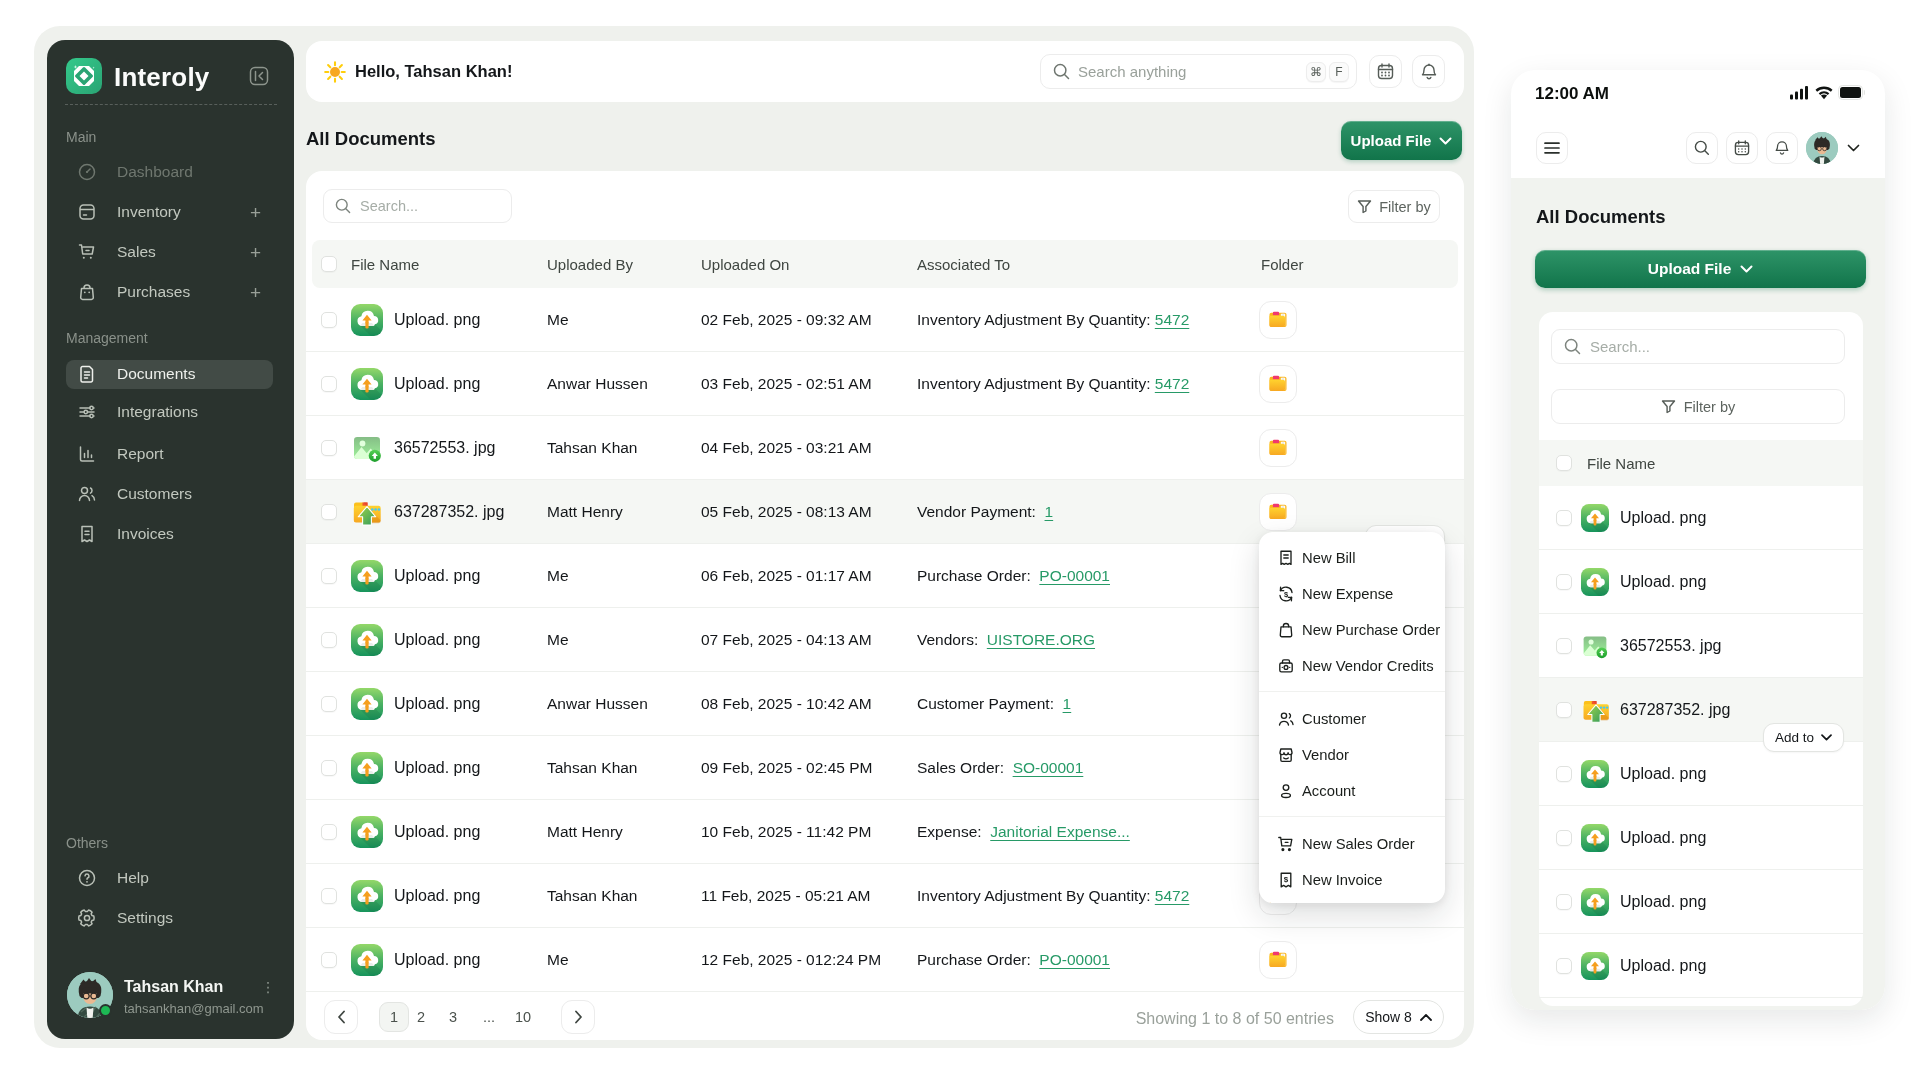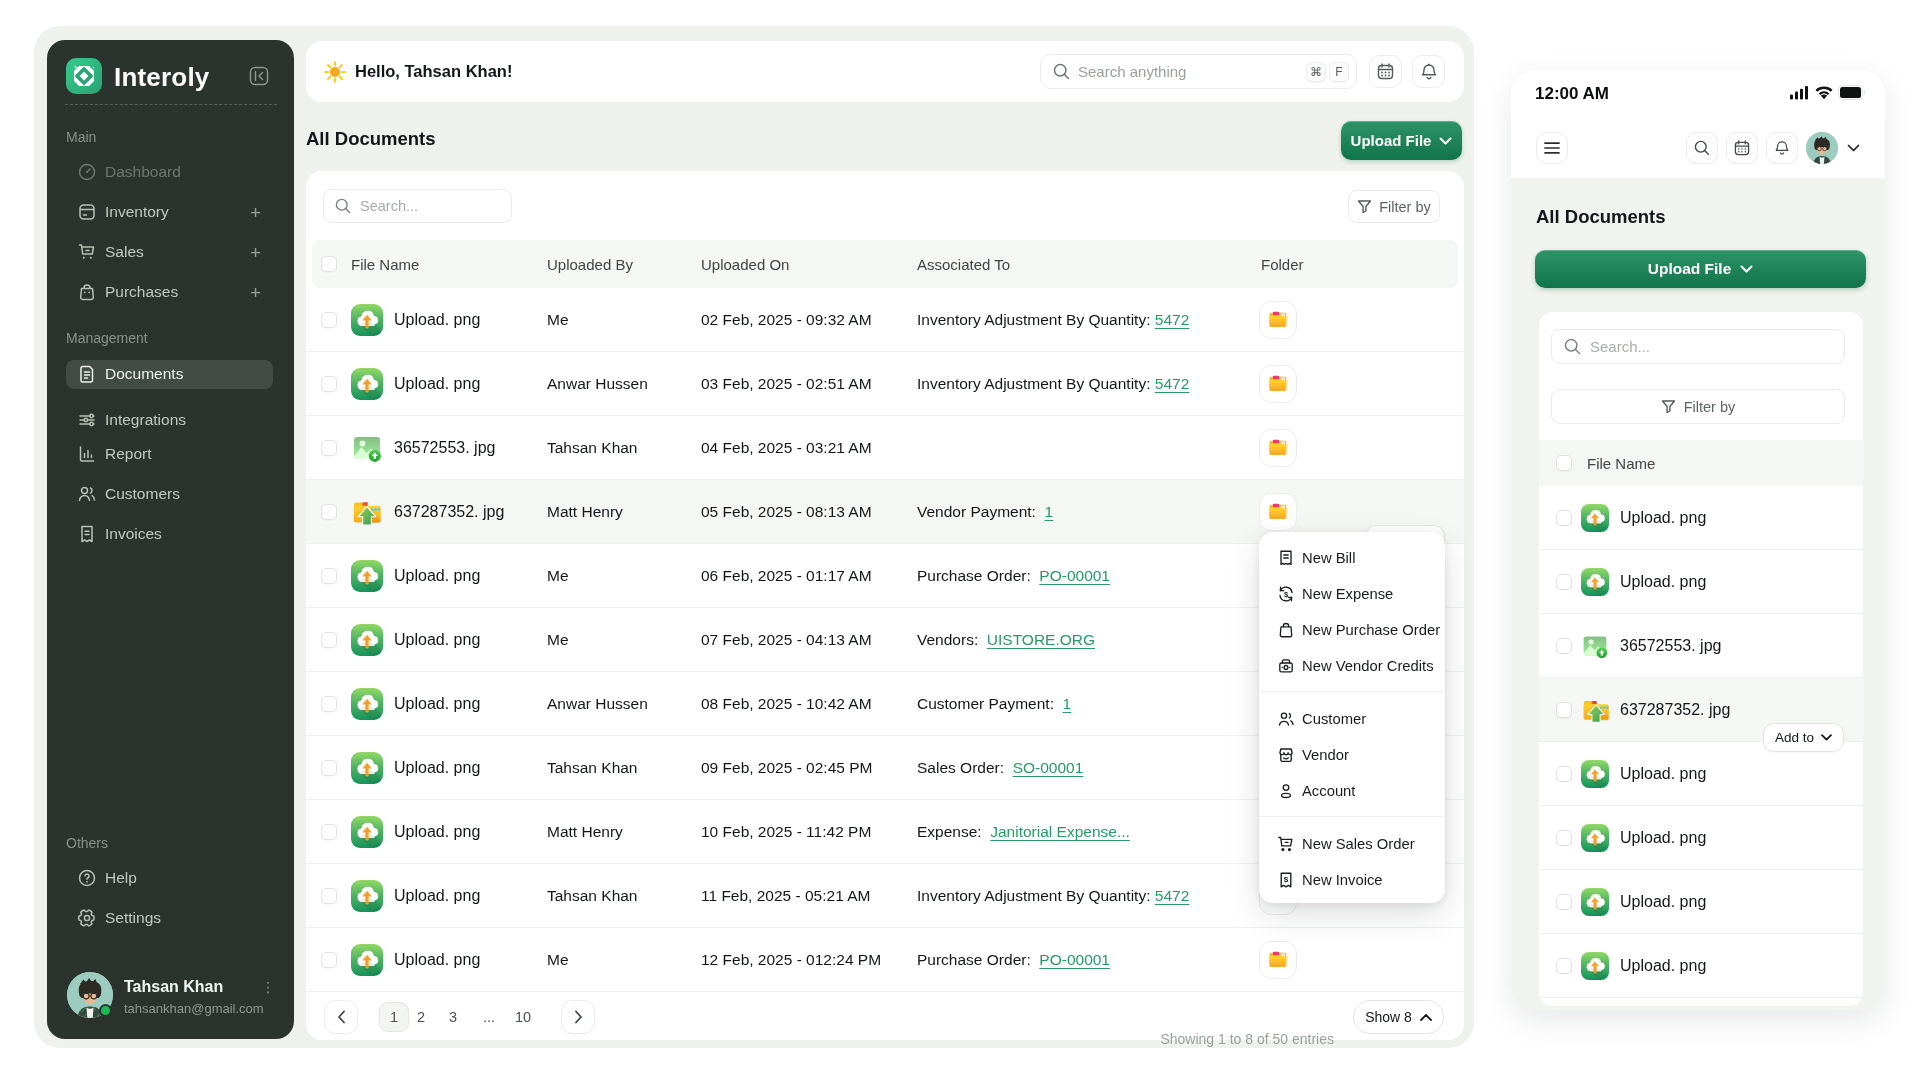--- a/index.html
+++ b/index.html
@@ -10,21 +10,21 @@
 
 
 .sidebar { position:absolute; left:47px; top:40px; width:247px; height:999px; background:#2a332e; border-radius:18px; }
 .logo { position:absolute; left:66px; top:58px; width:36px; height:36px; }
 .brand { position:absolute; left:114px; top:62px; font-size:26px; font-weight:bold; color:#fbfcfb; letter-spacing:.2px; }
 .collapse { position:absolute; left:249px; top:66px; width:20px; height:20px; }
 .dash-sep { position:absolute; left:65px; top:104px; width:212px; border-top:1px dashed rgba(255,255,255,0.22); }
 .nav-label { position:absolute; left:66px; font-size:14px; color:#8a918a; }
 .nav-item { position:absolute; left:66px; width:207px; height:40px; display:flex; align-items:center; }
 .nav-item .ni-icon { width:20px; height:20px; margin-left:11px; flex:none; }
-.nav-item .ni-text { margin-left:8px; font-size:15.5px; color:#c2c8bf; }
+.nav-item .ni-text { margin-left:20px; font-size:15.5px; color:#c2c8bf; }
 .nav-item .ni-plus { margin-left:auto; margin-right:12px; color:#99a098; font-size:19px; font-weight:300; line-height:1; }
 .nav-sel { position:absolute; left:66px; top:360px; width:207px; height:29px; background:#424b46; border-radius:8px; }
 .avatar { position:absolute; left:67px; top:972px; width:46px; height:46px; border-radius:50%; background:#9bcbbd; overflow:hidden; }
 .avatar-dot { position:absolute; left:99px; top:1004px; width:13px; height:13px; border-radius:50%; background:#1db954; border:2px solid #2a332e; }
 .prof-name { position:absolute; left:124px; top:978px; font-size:16px; font-weight:bold; color:#f4f6f3; }
 .prof-mail { position:absolute; left:124px; top:1001px; font-size:13px; color:#8f978f; }
 .prof-dots { position:absolute; left:261px; top:983px; color:#919991; font-size:14px; letter-spacing:0; line-height:8px; text-align:center; width:8px; }
 
 
 .header-card { position:absolute; left:306px; top:41px; width:1158px; height:61px; background:#fff; border-radius:16px; }
@@ -58,21 +58,21 @@
 
 
 .menu { position:absolute; left:1259px; top:532px; width:186px; height:371px; background:#fff; border-radius:14px; box-shadow:0 12px 32px rgba(20,30,25,.14), 0 2px 8px rgba(20,30,25,.08); }
 .mi { position:absolute; left:1277px; display:flex; align-items:center; gap:7px; font-size:14.8px; color:#191d1a; }
 .msep { position:absolute; left:1259px; width:186px; border-top:1px solid #f0f1ef; }
 
 
 .pg-arrow { position:absolute; width:34px; height:34px; border:1px solid #ececec; border-radius:11px; background:#fff; display:flex; align-items:center; justify-content:center; }
 .pg-num { position:absolute; top:1002px; font-size:14.5px; color:#4b524d; text-align:center; }
 .pg-sel { width:30px; height:30px; line-height:28px; border:1px solid #e3e5e2; background:#f3f5f2; border-radius:9px; }
-.showing { position:absolute; top:1010px; font-size:14px; color:#9aa19b;margin-top:21px; }
+.showing { position:absolute; top:1010px; font-size:16px; color:#9aa19b; }
 .show8 { position:absolute; left:1353px; top:1000px; width:91px; height:34px; border:1px solid #e3e5e2; border-radius:17px; background:#fff; display:flex; align-items:center; justify-content:center; gap:8px; font-size:14px; color:#14171a; }
 
 
 .mobile { position:absolute; left:1511px; top:70px; width:374px; height:940px; background:#fff; border-radius:24px; box-shadow:0 10px 30px rgba(20,30,25,.10); overflow:hidden; }
 .m-btn { position:absolute; width:32px; height:32px; border:1px solid #ececec; border-radius:10px; background:#fff; display:flex; align-items:center; justify-content:center; }
 </style>
 </head>
 <body>
 <svg width="0" height="0" style="position:absolute">
 <defs>
@@ -170,21 +170,21 @@
 
 <div class="nav-label" style="top:330px;">Management</div>
 <div class="nav-sel"></div>
 <div class="nav-item" style="top:354px; height:40px;">
   <svg class="ni-icon" viewBox="0 0 20 20" fill="none" stroke="#eef0ec" stroke-width="1.5">
       <path d="M5.5 2.5 h7 l3 3 v11 a1.5 1.5 0 0 1 -1.5 1.5 h-8.5 a1.5 1.5 0 0 1 -1.5 -1.5 v-12.5 a1.5 1.5 0 0 1 1.5 -1.5 z" stroke-linejoin="round"></path>
       <path d="M7.5 8 h5 M7.5 11 h5 M7.5 14 h3" stroke-linecap="round"></path>
     </svg>
   <span class="ni-text" style="color:#eef0ec;">Documents</span>
 </div>
-<div class="nav-item" style="top:400px;">
+<div class="nav-item" style="top:392px;">
   <svg class="ni-icon" viewBox="0 0 20 20" fill="none" stroke="#b9c0b7" stroke-width="1.5" stroke-linecap="round">
       <path d="M3 6 h10 M16.5 6 h.5 M3 10 h4 M10.5 10 h6.5 M3 14 h10 M16.5 14 h.5"></path>
       <circle cx="14.5" cy="6" r="1.7"></circle>
       <circle cx="8.8" cy="10" r="1.7"></circle>
       <circle cx="14.5" cy="14" r="1.7"></circle>
     </svg>
   <span class="ni-text">Integrations</span>
 </div>
 <div class="nav-item" style="top:434px;">
   <svg class="ni-icon" viewBox="0 0 20 20" fill="none" stroke="#b9c0b7" stroke-width="1.5" stroke-linecap="round">

